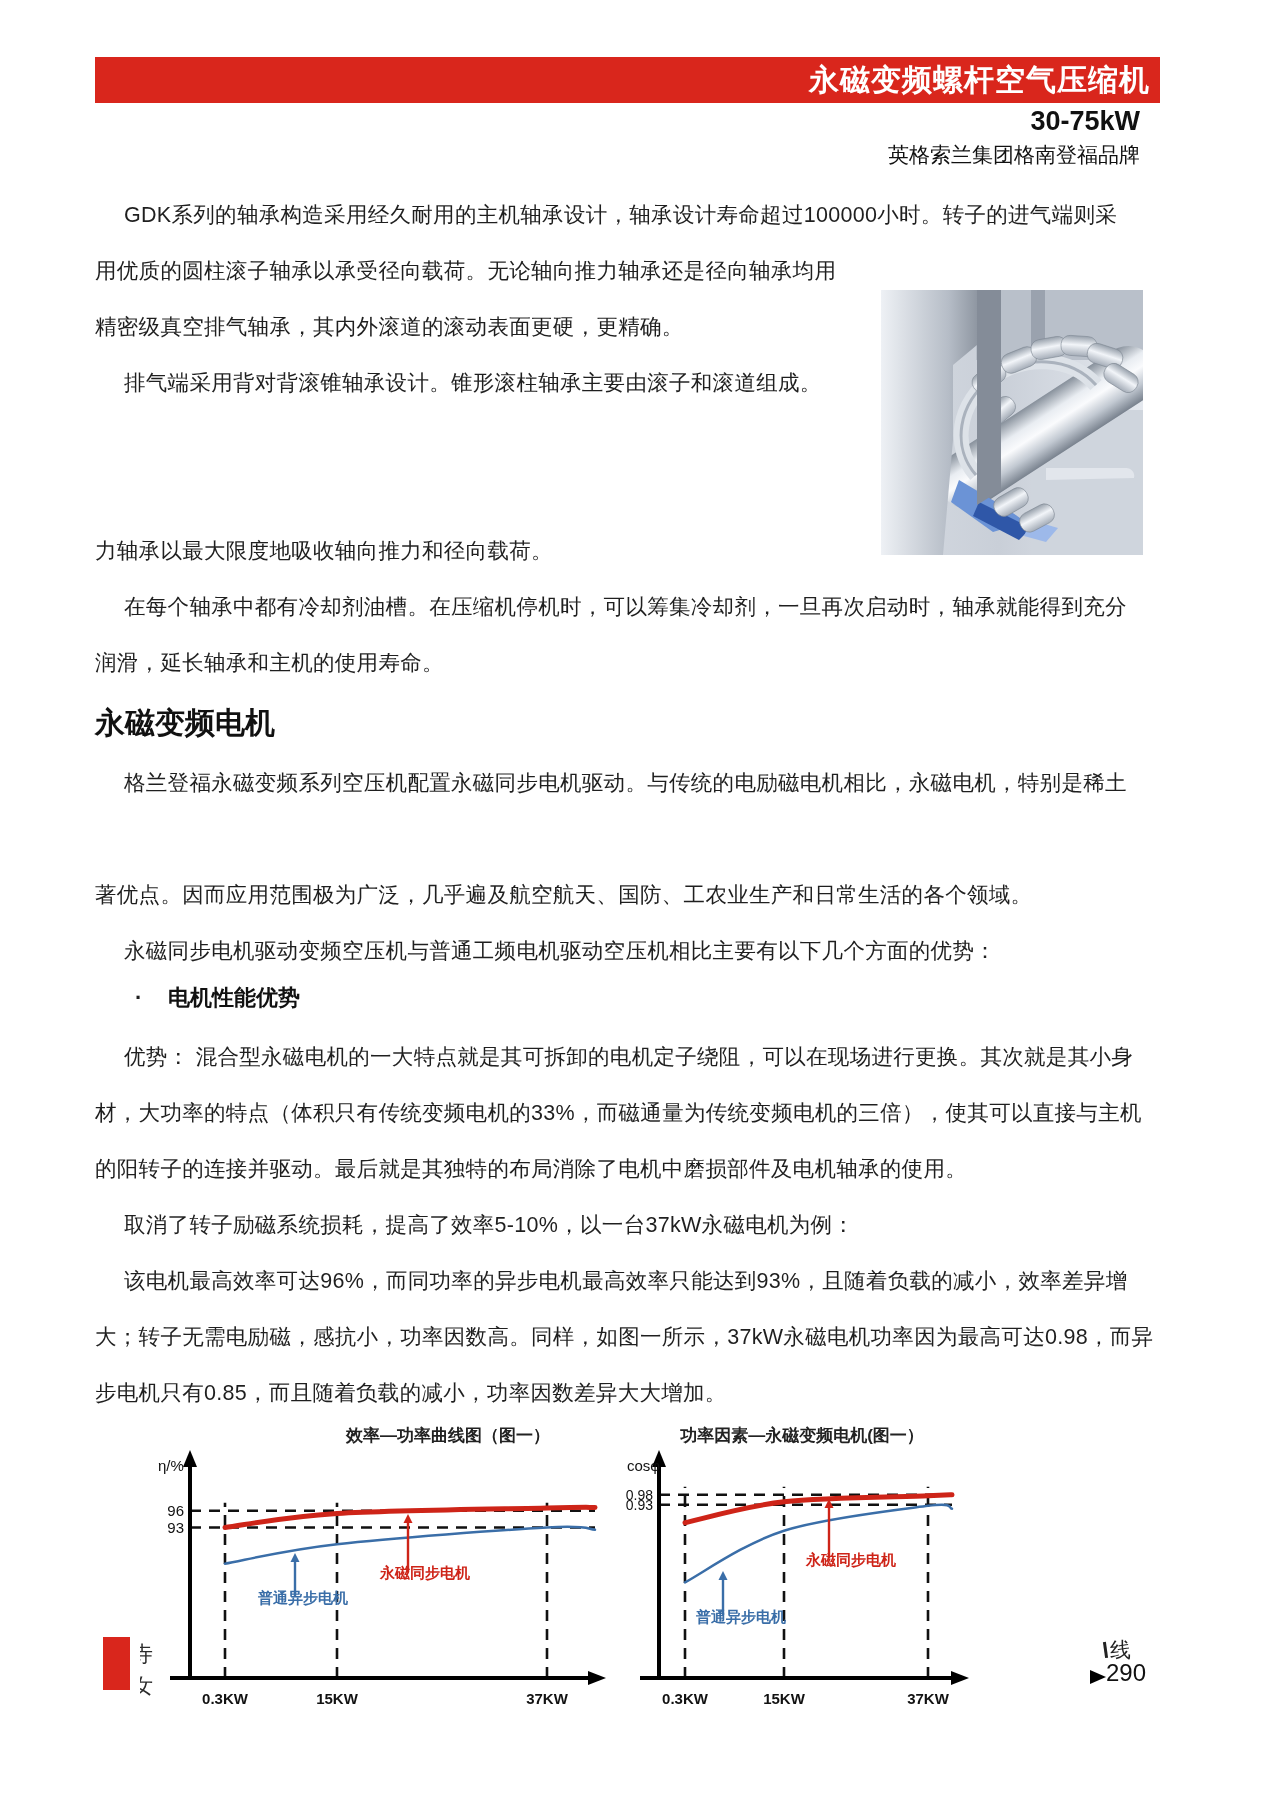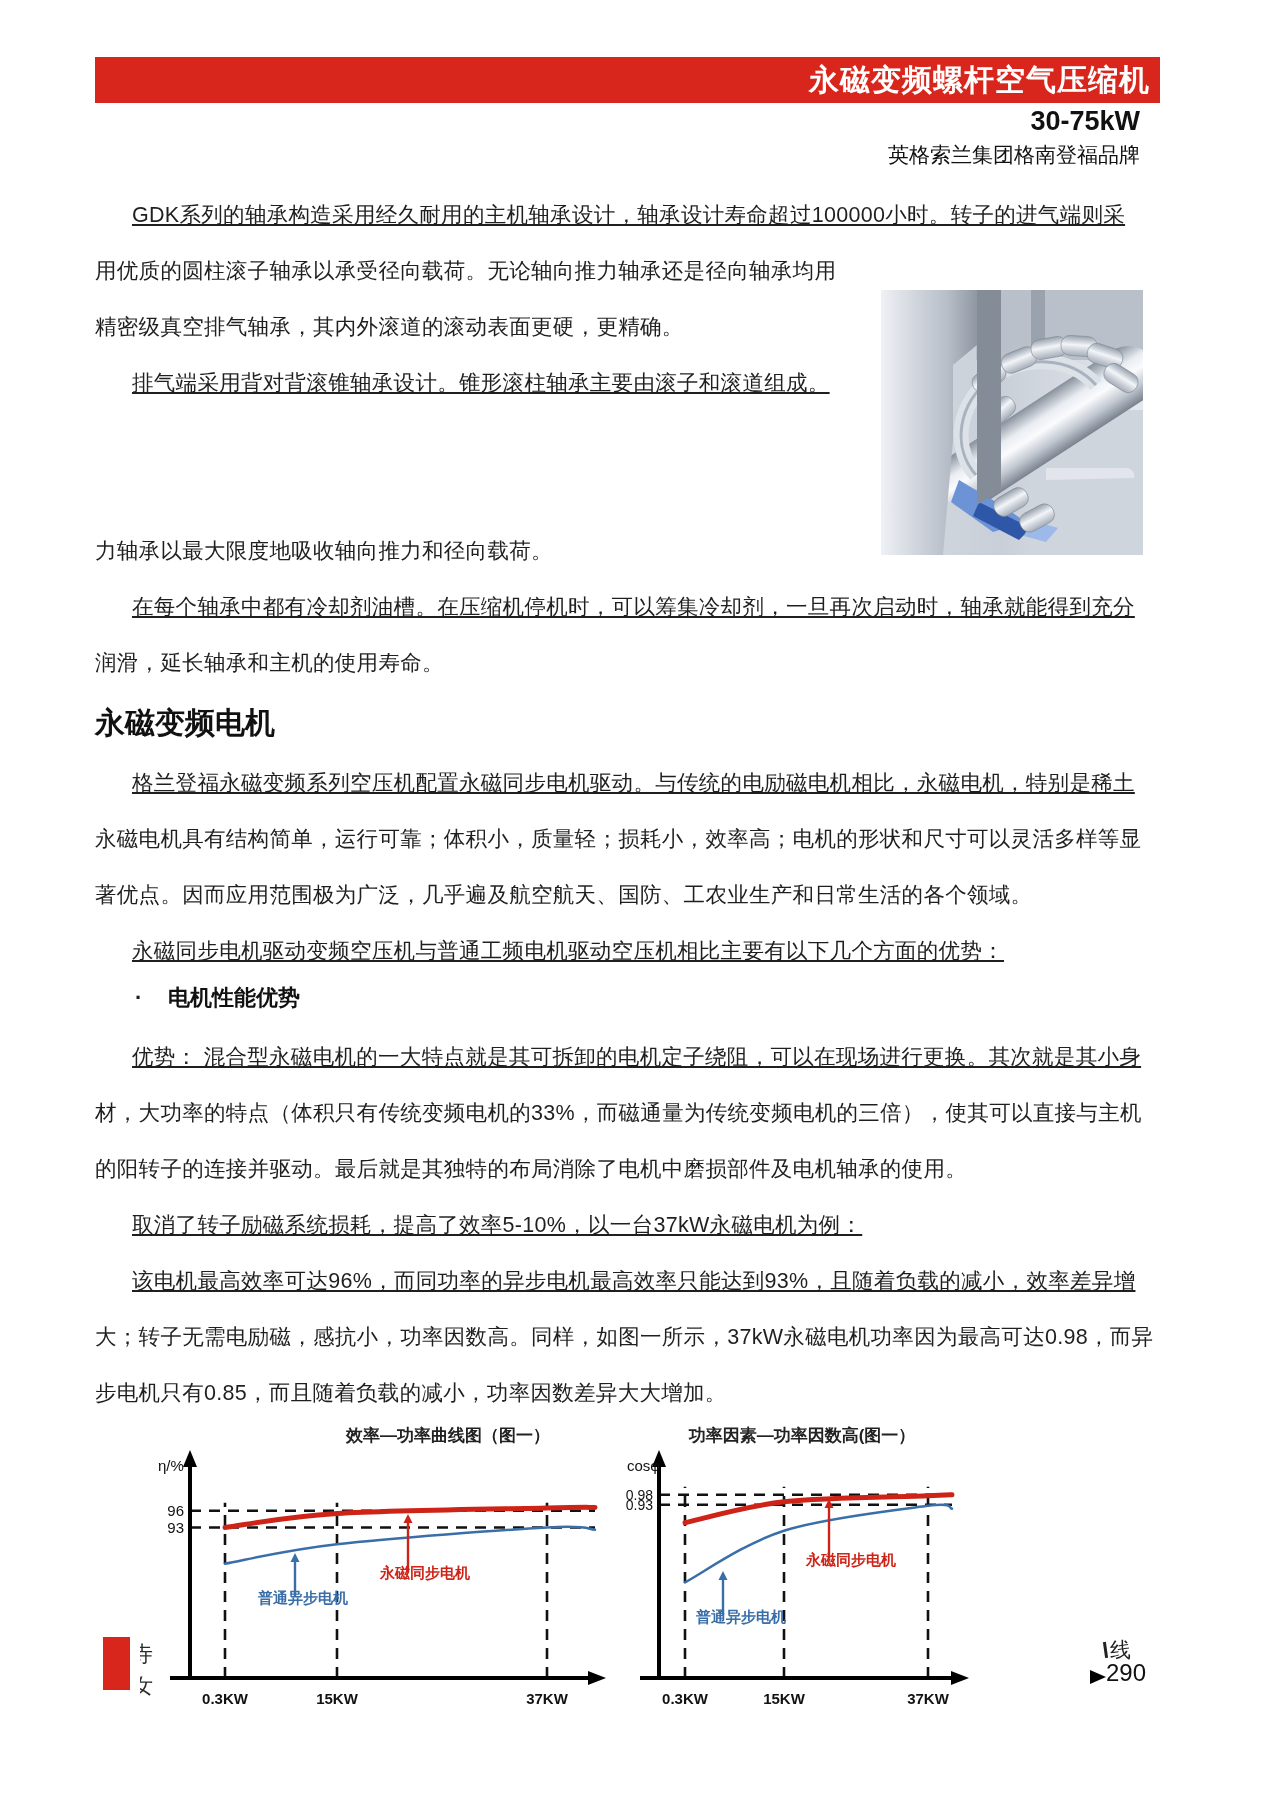--- a/index.html
+++ b/index.html
@@ -5,21 +5,21 @@
   html,body{margin:0;padding:0;background:#ffffff;}
   .page{position:relative;width:1252px;height:1797px;background:#ffffff;overflow:hidden;
         font-family:"Liberation Sans","DejaVu Sans",sans-serif;color:#1c1c1c;}
   .header-bar{position:absolute;left:95px;top:57px;width:1065px;height:46px;background:#d9261c;
               display:flex;align-items:center;justify-content:flex-end;padding-right:10px;box-sizing:border-box;}
   .header-title{color:#ffffff;font-size:30px;font-weight:bold;letter-spacing:1px;white-space:nowrap;}
   .power-range{position:absolute;right:112px;top:106px;font-size:27px;font-weight:bold;color:#111;}
   .brand-line{position:absolute;right:112px;top:141px;font-size:21px;color:#111;
               font-family:"Liberation Serif","DejaVu Serif",serif;margin-left:36px;}
   .bl{position:absolute;left:95px;white-space:nowrap;font-size:21.5px;letter-spacing:0.3px;color:#1f1f1f;}
-  .bl.ind{left:132px;text-decoration:underline;}
+  .bl.ind{left:124px;}
   .section-heading{position:absolute;left:95px;top:703px;font-size:30px;font-weight:bold;color:#111;}
   .bullet-marker{position:absolute;left:135px;top:985px;font-size:22px;font-weight:bold;color:#1f1f1f;}
   .bullet-label{position:absolute;left:168px;top:983px;font-size:22px;font-weight:bold;color:#111;}
   .photo{position:absolute;left:881px;top:290px;width:262px;height:265px;}
   .chart-title{position:absolute;width:400px;text-align:center;font-size:17px;font-weight:bold;color:#222;white-space:nowrap;}
   #chart1-title{left:150px;top:1424px;text-align:right;}
   #chart2-title{left:602px;top:1424px;}
   .chart-svg{position:absolute;overflow:visible;}
   #chart1-svg{left:130px;top:1445px;width:510px;height:272px;}
   #chart2-svg{left:600px;top:1445px;width:400px;height:272px;}
@@ -124,21 +124,20 @@
     <g transform="translate(156,228) rotate(-28)">
         <rect x="-18" y="-10" width="36" height="20" rx="9" fill="url(#gRoll)" stroke="#7f8893" stroke-width="0.6"></rect>
       </g>
     <polygon points="0,0 96,0 96,55 72,75 72,150 62,265 0,265" fill="url(#gWall)"></polygon>
     <polygon points="96,0 120,0 120,200 96,215" fill="#848c98"></polygon>
   </svg>
 
   <div class="section-heading">永磁变频电机</div>
 
   <div class="bl ind" style="top:768px">格兰登福永磁变频系列空压机配置永磁同步电机驱动。与传统的电励磁电机相比，永磁电机，特别是稀土</div>
-  <div class="bl" style="top:824px">永磁电机具有结构简单，运行可靠；体积小，质量轻；损耗小，效率高；电机的形状和尺寸可以灵活多样等显</div>
   <div class="bl" style="top:880px">著优点。因而应用范围极为广泛，几乎遍及航空航天、国防、工农业生产和日常生活的各个领域。</div>
   <div class="bl ind" style="top:936px">永磁同步电机驱动变频空压机与普通工频电机驱动空压机相比主要有以下几个方面的优势：</div>
 
   <div class="bullet-marker">·</div>
   <div class="bullet-label">电机性能优势</div>
 
   <div class="bl ind" style="top:1042px">优势： 混合型永磁电机的一大特点就是其可拆卸的电机定子绕阻，可以在现场进行更换。其次就是其小身</div>
   <div class="bl" style="top:1098px">材，大功率的特点（体积只有传统变频电机的33%，而磁通量为传统变频电机的三倍），使其可以直接与主机</div>
   <div class="bl" style="top:1154px">的阳转子的连接并驱动。最后就是其独特的布局消除了电机中磨损部件及电机轴承的使用。</div>
   <div class="bl ind" style="top:1210px">取消了转子励磁系统损耗，提高了效率5-10%，以一台37kW永磁电机为例：</div>
@@ -166,21 +165,21 @@
       <text class="xtick" text-anchor="middle" x="207" y="259">15KW</text>
       <text class="xtick" text-anchor="middle" x="417" y="259">37KW</text>
       <text class="slabel" fill="#ce2418" x="250" y="133">永磁同步电机</text>
       <line x1="278" y1="127" x2="278" y2="77" stroke="#ce2418" stroke-width="2.4"></line>
       <polygon points="278,69 273.5,78 282.5,78" fill="#ce2418"></polygon>
       <text class="slabel" fill="#3a6ea8" x="128" y="158">普通异步电机</text>
       <line x1="165" y1="152" x2="165" y2="116" stroke="#3a6ea8" stroke-width="2.4"></line>
       <polygon points="165,108 160.5,117 169.5,117" fill="#3a6ea8"></polygon>
     </svg>
 
-  <div class="chart-title" id="chart2-title">功率因素—功率因数高(图一）</div>
+  <div class="chart-title" id="chart2-title">功率因素—永磁变频电机(图一）</div>
   <svg class="chart-svg" id="chart2-svg" viewBox="0 0 400 272">
       <line class="dash" x1="59" y1="49.8" x2="352" y2="49.8"></line>
       <line class="dash" x1="59" y1="59.8" x2="352" y2="59.8"></line>
       <line class="dash" x1="85" y1="233" x2="85" y2="41.8"></line>
       <line class="dash" x1="184" y1="233" x2="184" y2="41.8"></line>
       <line class="dash" x1="328" y1="233" x2="328" y2="41.8"></line>
       <path d="M 85,137.4 C 101.5,128.8 143.5,98.5 184,85.7 C 224.5,72.9 300.0,64.5 328,60.8 C 356.0,57.1 348.0,63.3 352,63.8" fill="none" stroke="#3a6ea8" stroke-width="2.5" stroke-linecap="round"></path>
       <path d="M 85,77.7 C 101.5,74.2 143.5,61.3 184,56.8 C 224.5,52.3 300.0,52.0 328,50.8 C 356.0,49.6 348.0,50.0 352,49.8" fill="none" stroke="#ce2418" stroke-width="5" stroke-linecap="round"></path>
       <line class="axis" x1="59" y1="233" x2="59" y2="10"></line>
       <line class="axis" x1="40" y1="233" x2="353" y2="233"></line>

